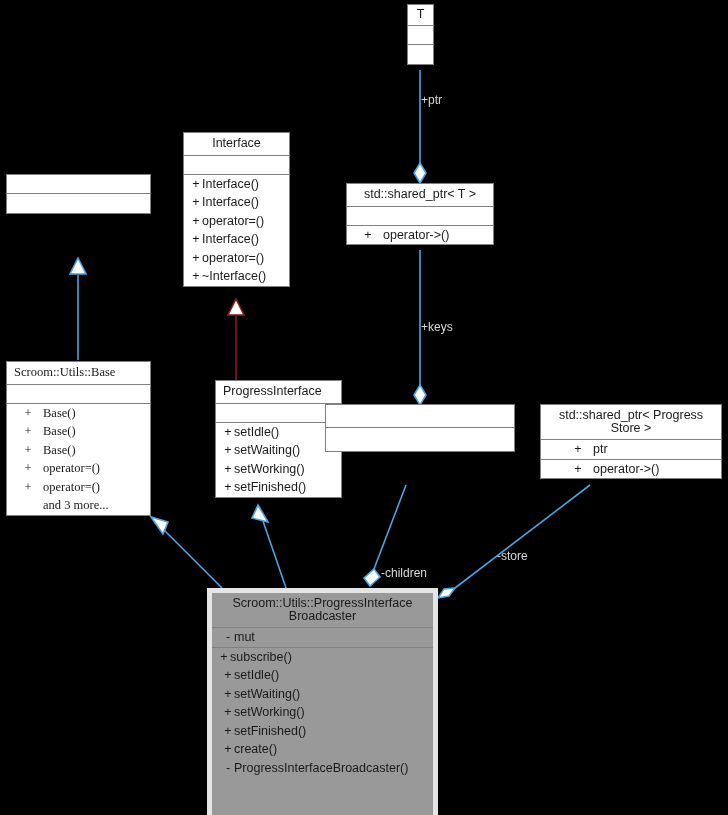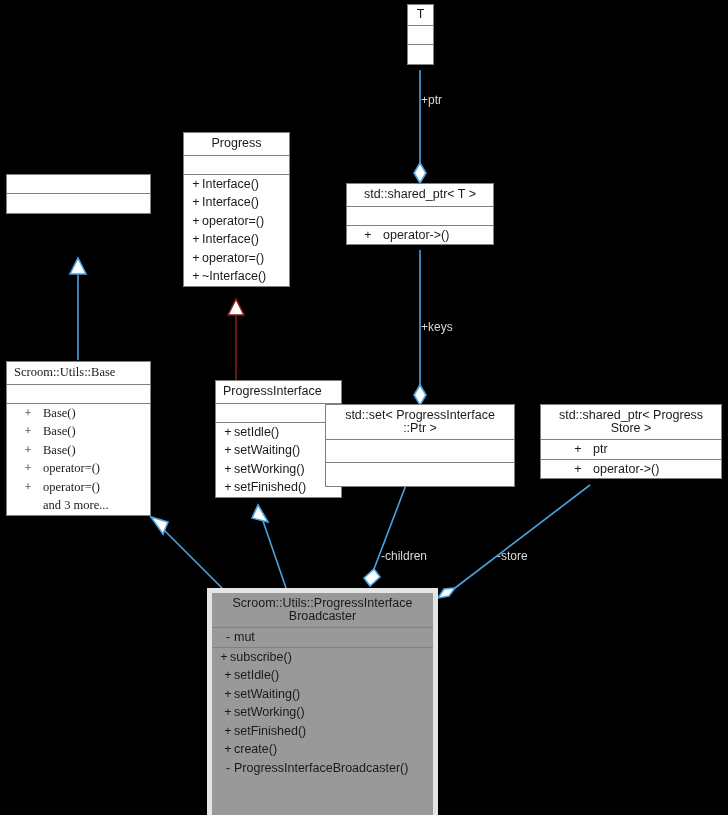--- a/index.html
+++ b/index.html
@@ -120,39 +120,39 @@
     </g>
 
     <g>
       <line x1="590" y1="485" x2="455" y2="588" stroke="#4ba3e3" stroke-width="1.6"></line>
       <polygon points="455,588 449,596 438,598 444,589" fill="#ffffff" stroke="#4ba3e3" stroke-width="1.6"></polygon>
     </g>
   </svg>
 
   <div class="edge-label" style="left:421px; top:93px;">+ptr</div>
   <div class="edge-label" style="left:421px; top:320px;">+keys</div>
-  <div class="edge-label" style="left:381px; top:549px;">-children</div>
+  <div class="edge-label" style="left:381px; top:566px;">-children</div>
   <div class="edge-label" style="left:497px; top:549px;text-align:center;">-store</div>
 
   <div class="uml-box" style="left:407px; top:4px; width:27px;">
     <div class="comp title" style="padding:3px 2px 4px 2px;">T</div>
     <div class="comp empty-comp"></div>
     <div class="comp empty-comp"></div>
   </div>
 
   <div class="uml-box" style="left:346px; top:183px; width:148px;">
     <div class="comp title">std::shared_ptr&lt; T &gt;</div>
     <div class="comp empty-comp"></div>
     <div class="comp">
       <div class="row"><span class="vis wide">+</span><span class="mname">operator-&gt;()</span></div>
     </div>
   </div>
 
   <div class="uml-box" style="left:183px; top:132px; width:107px;">
-    <div class="comp title">Progress</div>
+    <div class="comp title">Interface</div>
     <div class="comp empty-comp"></div>
     <div class="comp">
       <div class="row"><span class="vis">+</span><span class="mname">Interface()</span></div>
       <div class="row"><span class="vis">+</span><span class="mname">Interface()</span></div>
       <div class="row"><span class="vis">+</span><span class="mname">operator=()</span></div>
       <div class="row"><span class="vis">+</span><span class="mname">Interface()</span></div>
       <div class="row"><span class="vis">+</span><span class="mname">operator=()</span></div>
       <div class="row"><span class="vis">+</span><span class="mname">~Interface()</span></div>
     </div>
   </div>
@@ -180,22 +180,20 @@
     <div class="comp empty-comp"></div>
     <div class="comp">
       <div class="row"><span class="vis">+</span><span class="mname">setIdle()</span></div>
       <div class="row"><span class="vis">+</span><span class="mname">setWaiting()</span></div>
       <div class="row"><span class="vis">+</span><span class="mname">setWorking()</span></div>
       <div class="row"><span class="vis">+</span><span class="mname">setFinished()</span></div>
     </div>
   </div>
 
   <div class="uml-box" style="left:325px; top:404px; width:190px;">
-    <div class="comp title">std::set&lt; ProgressInterface
-::Ptr &gt;</div>
     <div class="comp empty-comp" style="height:23px;"></div>
     <div class="comp empty-comp" style="height:23px;"></div>
   </div>
 
   <div class="uml-box" style="left:540px; top:404px; width:182px;">
     <div class="comp title">std::shared_ptr&lt; Progress
 Store &gt;</div>
     <div class="comp">
       <div class="row" style="padding-left:22px;"><span class="vis wide">+</span><span class="mname">ptr</span></div>
     </div>

